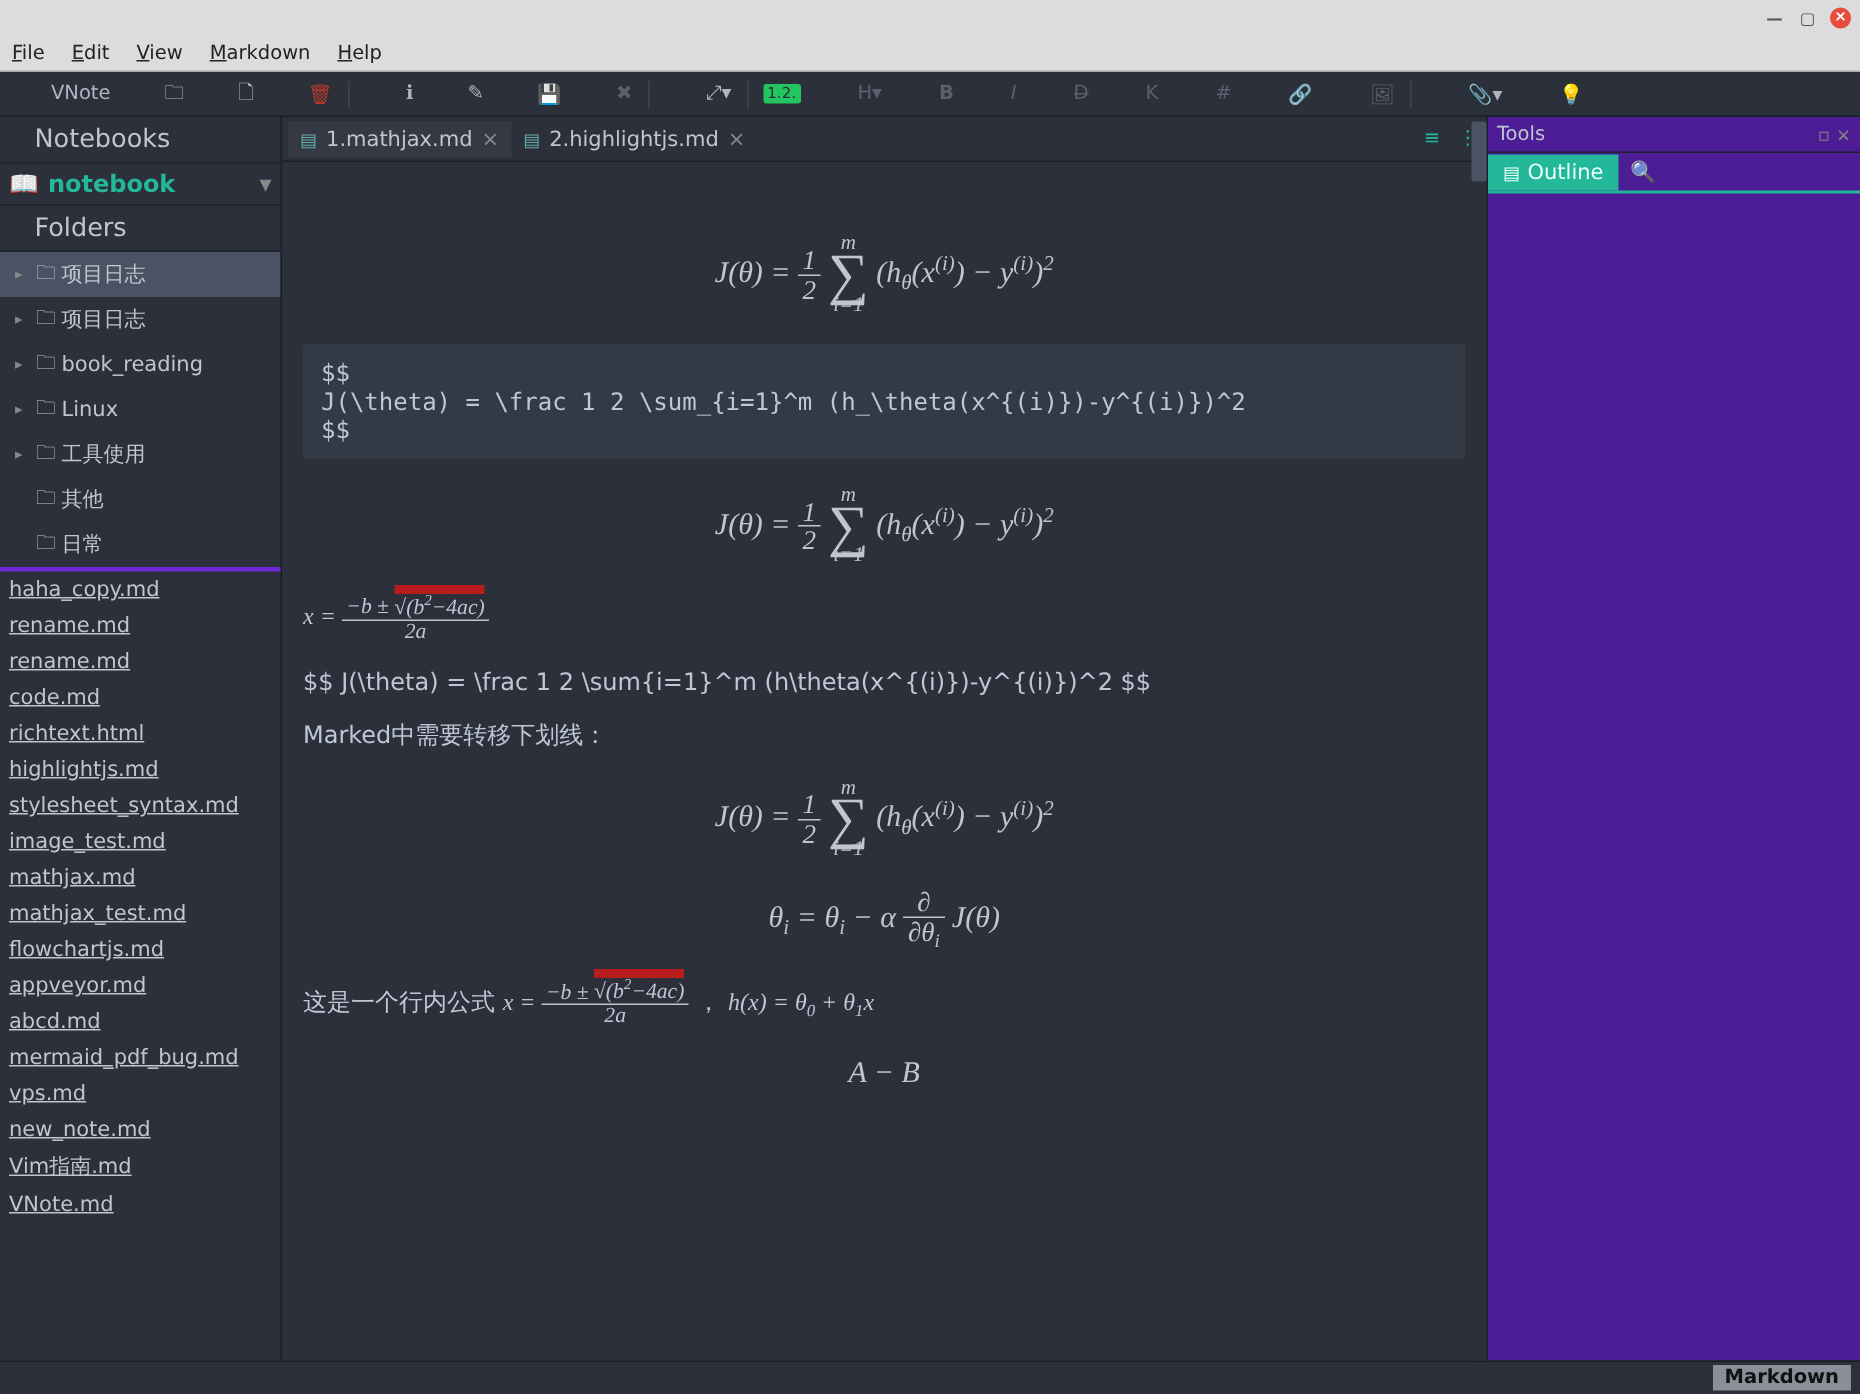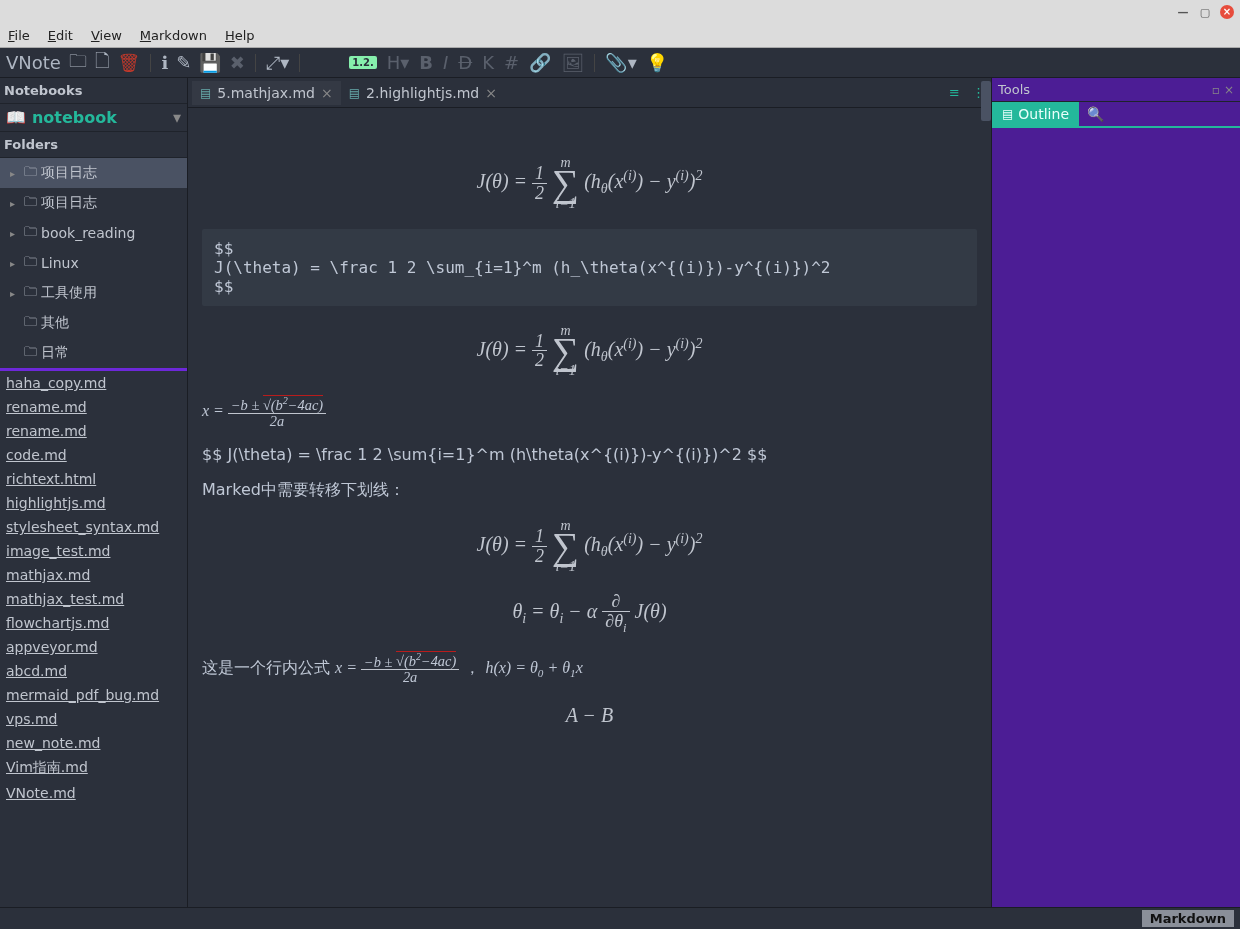--- a/index.html
+++ b/index.html
@@ -34,26 +34,26 @@
   border-bottom: 1px solid #aaa;
 }
 .menubar span { cursor:pointer; }
 .menubar u { text-decoration: underline; }
 .toolbar {
   background: #2b303b; height: 30px; display:flex; align-items:center;
   padding: 0 6px; gap: 10px; border-bottom: 1px solid #1a1d24;
 }
 .toolbar .grp { display:flex; align-items:center; gap:8px; }
 .toolbar .sep { width:1px; height:18px; background:#444; }
-.toolbar .tbtn { color:#aeb6c2; cursor:pointer; font-size:18px; display:inline-flex;align-items:center;}
+.toolbar .tbtn { color:#aeb6c2; cursor:pointer; font-size:13px; display:inline-flex;align-items:center;margin-left:28px;}
 .toolbar .tbtn.disabled { color:#5a606c; }
-.toolbar .badge { background:#86efac; color:#2b303b; font-size:10px; padding:1px 3px; border-radius:2px; font-weight:bold;margin-left:39px;}
+.toolbar .badge { background:#22c55e; color:#2b303b; font-size:10px; padding:1px 3px; border-radius:2px; font-weight:normal;}
 .main { flex:1; display:flex; min-height:0; }
 .leftpane { width: 188px; background:#2b303b; border-right:1px solid #1a1d24; display:flex; flex-direction:column; }
-.panel-hdr { font-size:13px; color:#c0c5ce; padding:5px 4px; border-bottom:1px solid #1f232b;font-weight:bold;}
+.panel-hdr { font-size:17px; color:#c0c5ce; padding:5px 23px; border-bottom:1px solid #1f232b;}
 .notebook-row { display:flex; align-items:center; padding:4px 6px; gap:6px; color:#24b89b; font-size:16px; border-bottom:1px solid #1f232b;}
 .notebook-row .book-icon{ font-size:16px;}
 .notebook-row .name { font-weight:bold; flex:1;}
 .notebook-row .drop { color:#888; }
 .tree { max-height: 220px; overflow-y:auto; position:relative;}
 .tree-item { display:flex; align-items:center; gap:4px; padding:4px 6px 4px 10px; cursor:pointer; font-size:14px; color:#c0c5ce;}
 .tree-item.sel { background:#4a5263; }
 .tree-item .arr { width:10px; color:#888; font-size:10px;}
 .tree-item .f-icon { font-size:13px;}
 .filelist { flex:1; overflow-y:auto; border-top:3px solid #6d28d9;text-decoration:underline;}
@@ -84,21 +84,21 @@
 .statusbar .mode { background:#8a8f99; color:#111; font-size:13px; padding:1px 8px; font-weight:bold;}
 sup{font-size:0.7em;}
 sub{font-size:0.7em;}
 .frac{display:inline-block;text-align:center;vertical-align:middle;font-size:0.9em;line-height:1.05;}
 .frac .n{display:block;border-bottom:1px solid #c0c5ce;padding:0 3px;}
 .frac .d{display:block;padding:0 3px;}
 .bigsum{display:inline-block;text-align:center;vertical-align:middle;line-height:1.0;}
 .bigsum .t{display:block;font-size:0.7em;font-style:italic;}
 .bigsum .s{display:block;font-size:1.9em;font-style:normal;line-height:0.7;}
 .bigsum .b{display:block;font-size:0.7em;font-style:italic;}
-.sqrt{border-top:1px solid #b91c1c;padding-top:1px;}
+.sqrt{border-top:6px solid #b91c1c;padding-top:1px;}
 </style>
 </head>
 <body>
 
 <div class="titlebar">
   <div class="controls">
     <span class="tb-btn">—</span>
     <span class="tb-btn">▢</span>
     <span class="tb-close">×</span>
   </div>
@@ -209,21 +209,21 @@
         <div class="fitem">new_note.md</div>
         <div class="fitem">Vim指南.md</div>
         <div class="fitem">VNote.md</div>
       </div>
   </div>
 
   <div class="center">
     <div class="tabbar" id="tabbar">
       <div class="tab active">
           <span class="doc-icon">▤</span>
-          <span>5.mathjax.md</span>
+          <span>1.mathjax.md</span>
           <span class="close">×</span>
         </div>
         <div class="tab">
           <span class="doc-icon">▤</span>
           <span>2.highlightjs.md</span>
           <span class="close">×</span>
         </div>
         <div class="spacer"></div>
       <span class="tabmenu">≡</span>
       <span class="tabmenu">⋮</span>

